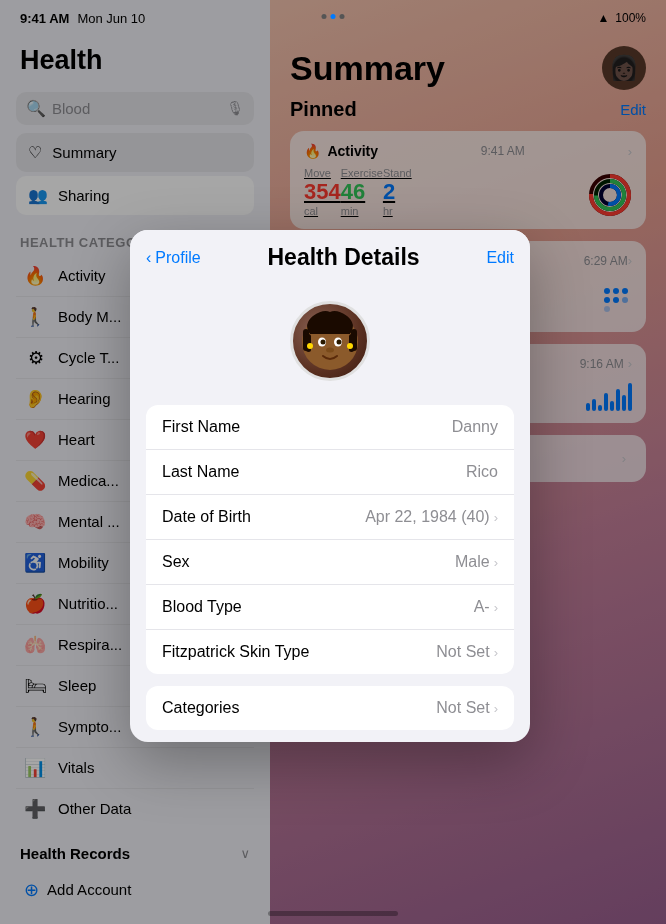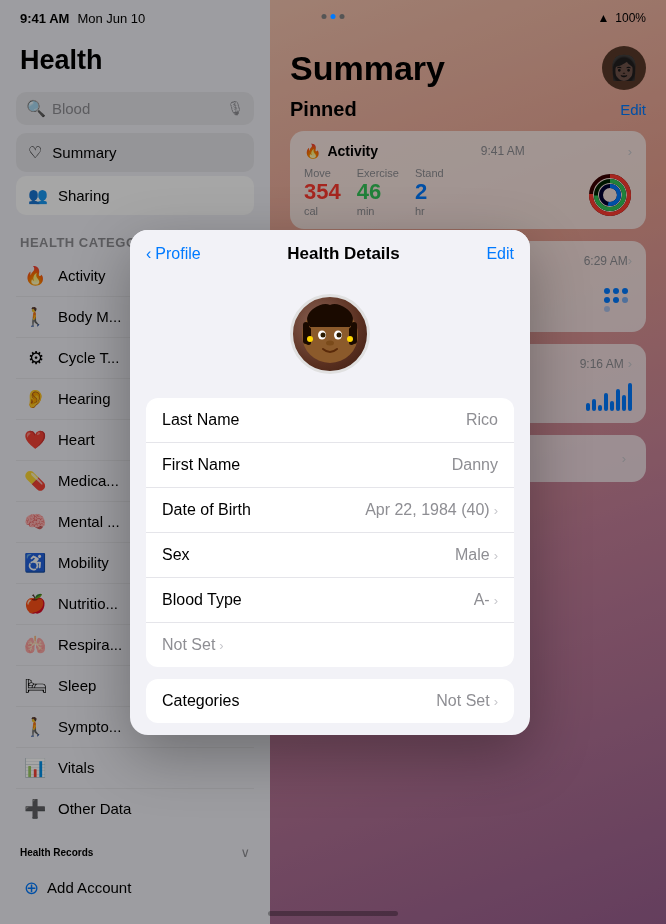--- a/index.html
+++ b/index.html
@@ -118,21 +118,21 @@
     .cat-icon { font-size: 18px; width: 24px; text-align: center; }
     .cat-label { font-size: 15px; color: #000; }
 
     .health-records-section { padding: 8px 0; }
     .hr-header {
       display: flex;
       align-items: center;
       justify-content: space-between;
       padding: 8px 20px;
     }
-    .hr-title { font-size: 10px; font-weight: 600; color: #000; }
+    .hr-title { font-size: 15px; font-weight: 600; color: #000; }
     .hr-chevron { font-size: 13px; color: #8e8e93; }
     .hr-items { padding: 0 16px; }
     .hr-item {
       display: flex;
       align-items: center;
       gap: 8px;
       padding: 9px 8px;
     }
     .hr-item-icon { font-size: 18px; }
     .hr-item-label { font-size: 15px; color: #000; }
@@ -197,22 +197,22 @@
       display: flex;
       align-items: center;
       gap: 6px;
       font-size: 14px;
       font-weight: 600;
       color: #000;
     }
     .activity-time { font-size: 12px; color: #8e8e93; }
     .activity-metrics {
       display: flex;
-      gap: 16px;
       align-items: flex-end;
+      text-decoration: underline;
     }
     .metric-item { display: flex; flex-direction: column; }
     .metric-label { font-size: 11px; color: #8e8e93; }
     .metric-value { font-size: 22px; font-weight: 700; }
     .metric-unit { font-size: 11px; color: #8e8e93; }
     .metric-move { color: #ff3b30; }
     .metric-exercise { color: #34c759; }
     .metric-stand { color: #007aff; }
     .activity-rings {
       width: 44px;
@@ -290,21 +290,21 @@
       background: #f2f2f7;
     }
     .modal-back {
       display: flex;
       align-items: center;
       gap: 4px;
       font-size: 16px;
       color: #007aff;
     }
     .modal-title {
-      font-size: 17px;
+      font-size: 23px;
       font-weight: 600;
       color: #000;
     }
     .modal-edit { font-size: 16px; color: #007aff; }
 
     .modal-avatar-section {
       background: #f2f2f7;
       display: flex;
       justify-content: center;
       padding: 20px 0 24px;
@@ -668,29 +668,29 @@
         <path d="M30 52 Q37 58 44 52" stroke="#5a2a0a" stroke-width="2" fill="none" stroke-linecap="round"></path>
 
         <circle cx="17" cy="42" r="3" fill="#ffd700"></circle>
         <circle cx="57" cy="42" r="3" fill="#ffd700"></circle>
       </svg>
     </div>
   </div>
 
   <div class="modal-form">
     <div class="form-row">
+      <span class="form-label">First Name</span>
+      <span class="form-value">
+        <span>Danny</span>
+      </span>
+    </div>
+    <div class="form-row">
       <span class="form-label">Last Name</span>
       <span class="form-value">
         <span>Rico</span>
-      </span>
-    </div>
-    <div class="form-row">
-      <span class="form-label">First Name</span>
-      <span class="form-value">
-        <span>Danny</span>
       </span>
     </div>
     <div class="form-row">
       <span class="form-label">Date of Birth</span>
       <span class="form-value">
         <span>Apr 22, 1984 (40)</span>
         <span class="form-chevron">›</span>
       </span>
     </div>
     <div class="form-row">
@@ -701,20 +701,21 @@
       </span>
     </div>
     <div class="form-row">
       <span class="form-label">Blood Type</span>
       <span class="form-value">
         <span>A-</span>
         <span class="form-chevron">›</span>
       </span>
     </div>
     <div class="form-row">
+      <span class="form-label">Fitzpatrick Skin Type</span>
       <span class="form-value">
         <span>Not Set</span>
         <span class="form-chevron">›</span>
       </span>
     </div>
   </div>
 
   <div class="modal-form-2 modal-form">
     <div class="form-row">
       <span class="form-label">Categories</span>

